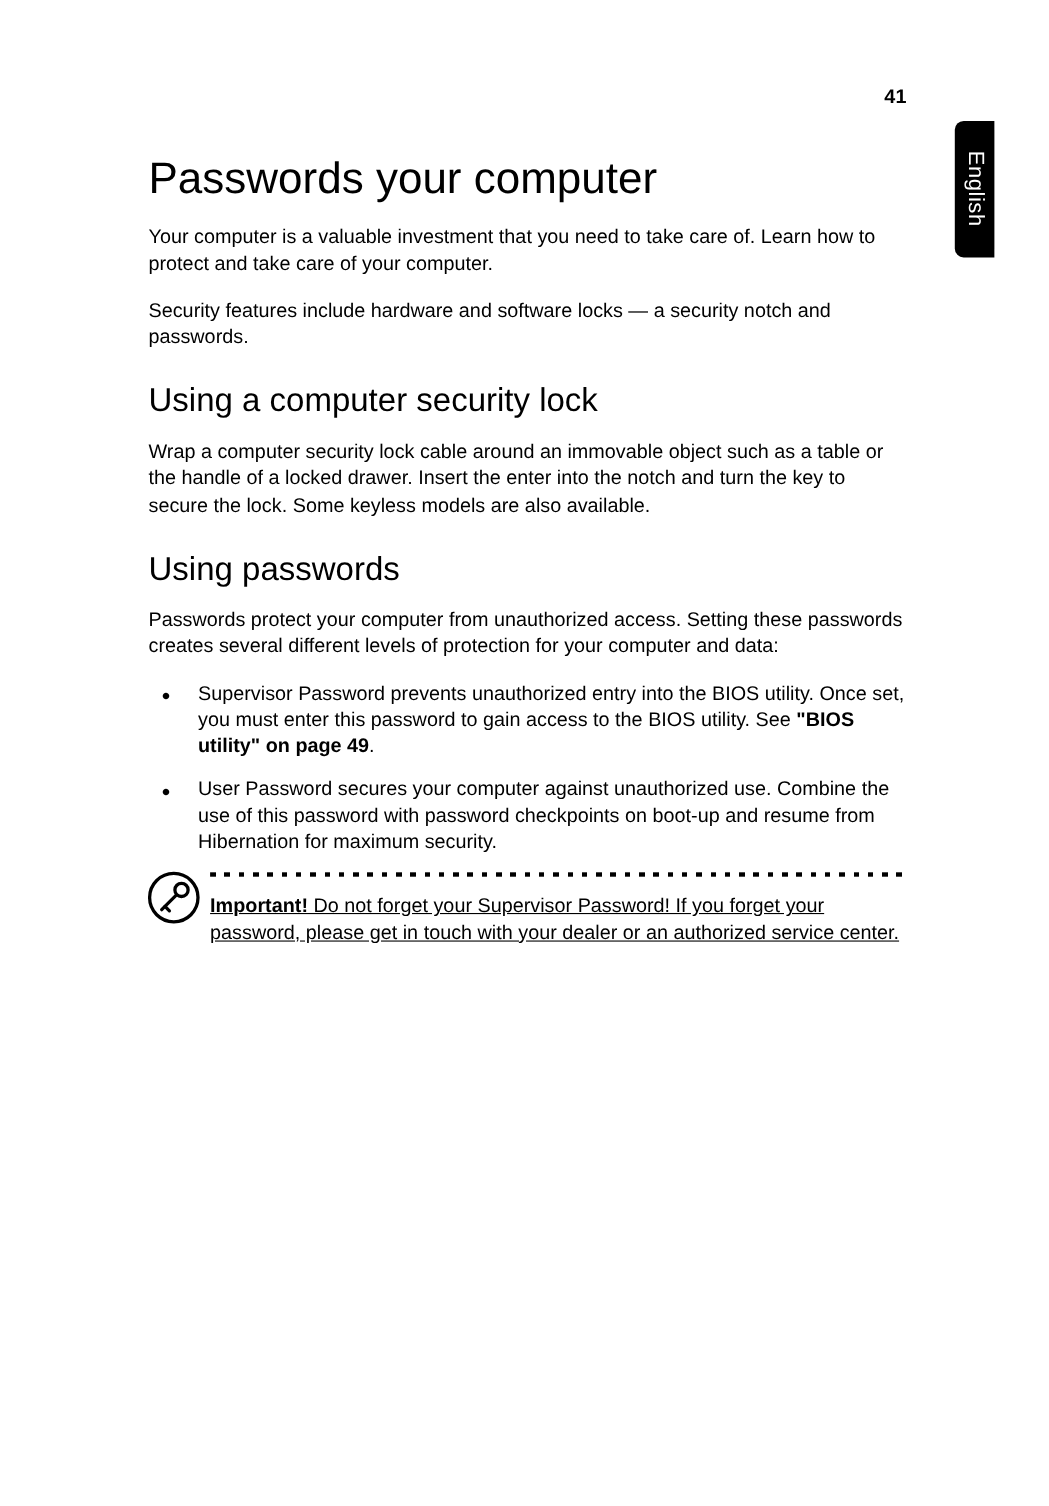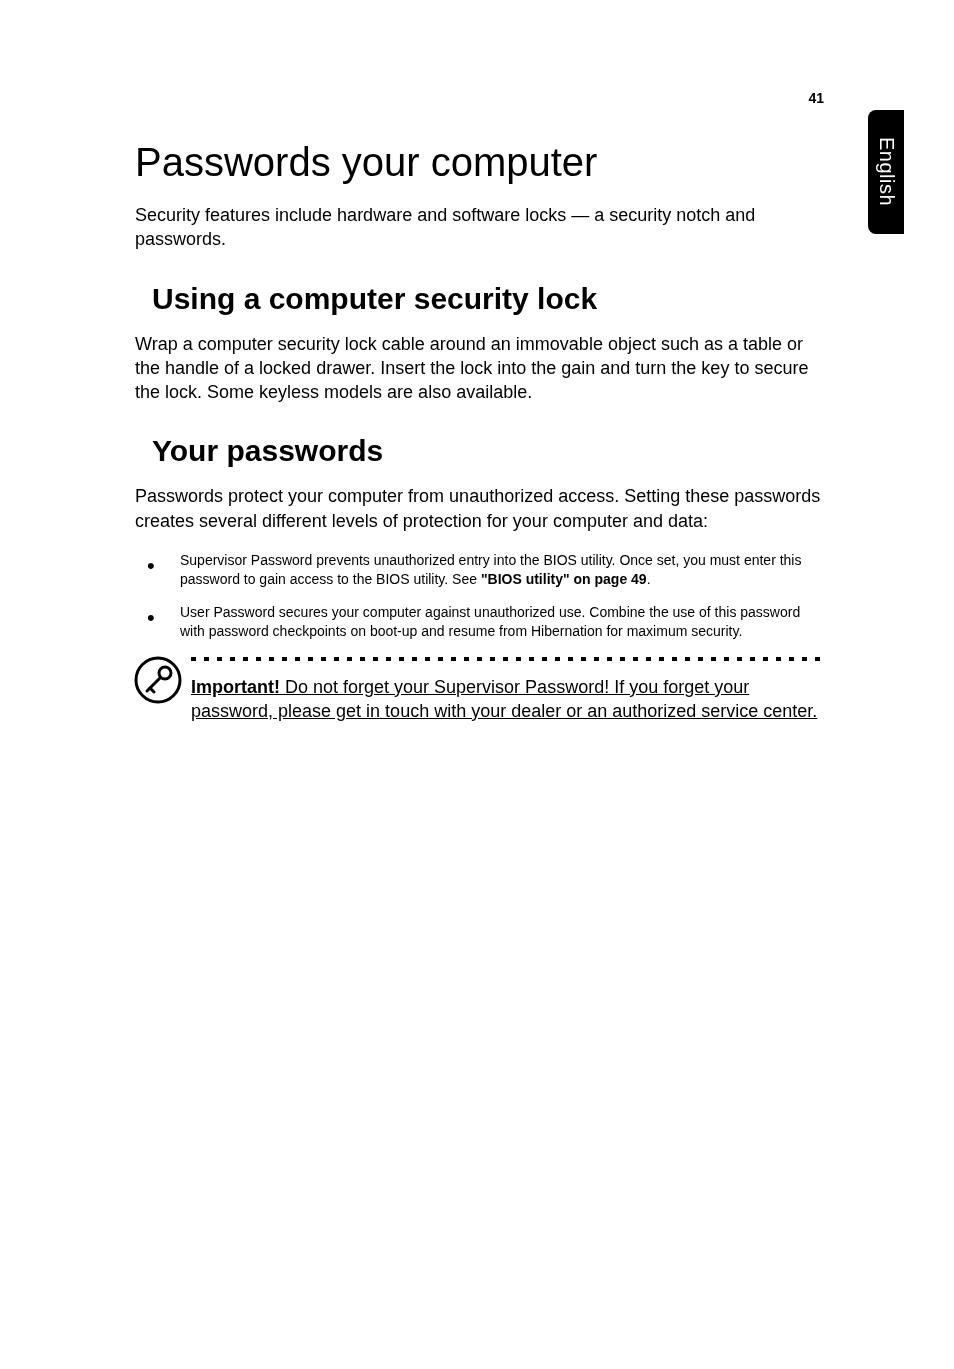--- a/index.html
+++ b/index.html
@@ -13,23 +13,23 @@
       background: #fff;
       font-family: "Segoe UI", "Lucida Sans", Arial, sans-serif;
       color: #000;
       position: relative;
     }
     .page-container {
       padding: 80px 130px 0 135px;
     }
     .page-number {
       position: absolute;
-      top: 90px;
+      top: 78px;
       right: 130px;
-      font-size: 14px;
+      font-size: 18px;
       font-weight: bold;
     }
     .side-tab {
       position: absolute;
       top: 110px;
       right: 50px;
       width: 36px;
       height: 124px;
       background: #000;
       border-top-left-radius: 8px;
@@ -47,39 +47,38 @@
     }
     h1.main-title {
       font-size: 40px;
       font-weight: normal;
       margin-top: 60px;
       margin-bottom: 18px;
       font-family: "Segoe UI", "Lucida Sans", Arial, sans-serif;
     }
     h2.section-title {
       font-size: 30px;
-      font-weight: bold;
+      font-weight: normal;
       margin-top: 30px;
       margin-bottom: 16px;
-      margin-left: 17px;
     }
     p.body-text {
       font-size: 18px;
       line-height: 1.35;
       margin-bottom: 18px;
     }
     ul.bullet-list {
       list-style: none;
       margin-left: 0;
       margin-bottom: 14px;
     }
     ul.bullet-list li {
       position: relative;
       padding-left: 45px;
-      font-size: 14px;
+      font-size: 18px;
       line-height: 1.35;
       margin-bottom: 14px;
     }
     ul.bullet-list li::before {
       content: "•";
       position: absolute;
       left: 12px;
       top: 0;
       font-size: 22px;
     }
@@ -125,29 +124,30 @@
 <div class="page-number">41</div>
 
 <div class="side-tab">
   <span>English</span>
 </div>
 
 <div class="page-container">
 
   <h1 class="main-title">Passwords your computer</h1>
 
+  <p class="body-text">Your computer is a valuable investment that you need to take care of. Learn how to protect and take care of your computer.</p>
 
   <p class="body-text">Security features include hardware and software locks — a security notch and passwords.</p>
 
   <h2 class="section-title">Using a computer security lock</h2>
 
 
-  <p class="body-text">Wrap a computer security lock cable around an immovable object such as a table or the handle of a locked drawer. Insert the lock into the gain and turn the key to secure the lock. Some keyless models are also available.</p>
+  <p class="body-text">Wrap a computer security lock cable around an immovable object such as a table or the handle of a locked drawer. Insert the enter into the notch and turn the key to secure the lock. Some keyless models are also available.</p>
 
-  <h2 class="section-title">Your passwords</h2>
+  <h2 class="section-title">Using passwords</h2>
 
   <p class="body-text">Passwords protect your computer from unauthorized access. Setting these passwords creates several different levels of protection for your computer and data:</p>
 
   <ul class="bullet-list">
     <li>
       <span>Supervisor Password prevents unauthorized entry into the BIOS utility. Once set, you must enter this password to gain access to the BIOS utility. See </span><span class="bold-link">"BIOS utility" on page 49</span><span>.</span>
     </li>
     <li>
       <span>User Password secures your computer against unauthorized use. Combine the use of this password with password checkpoints on boot-up and resume from Hibernation for maximum security.</span>
     </li>

